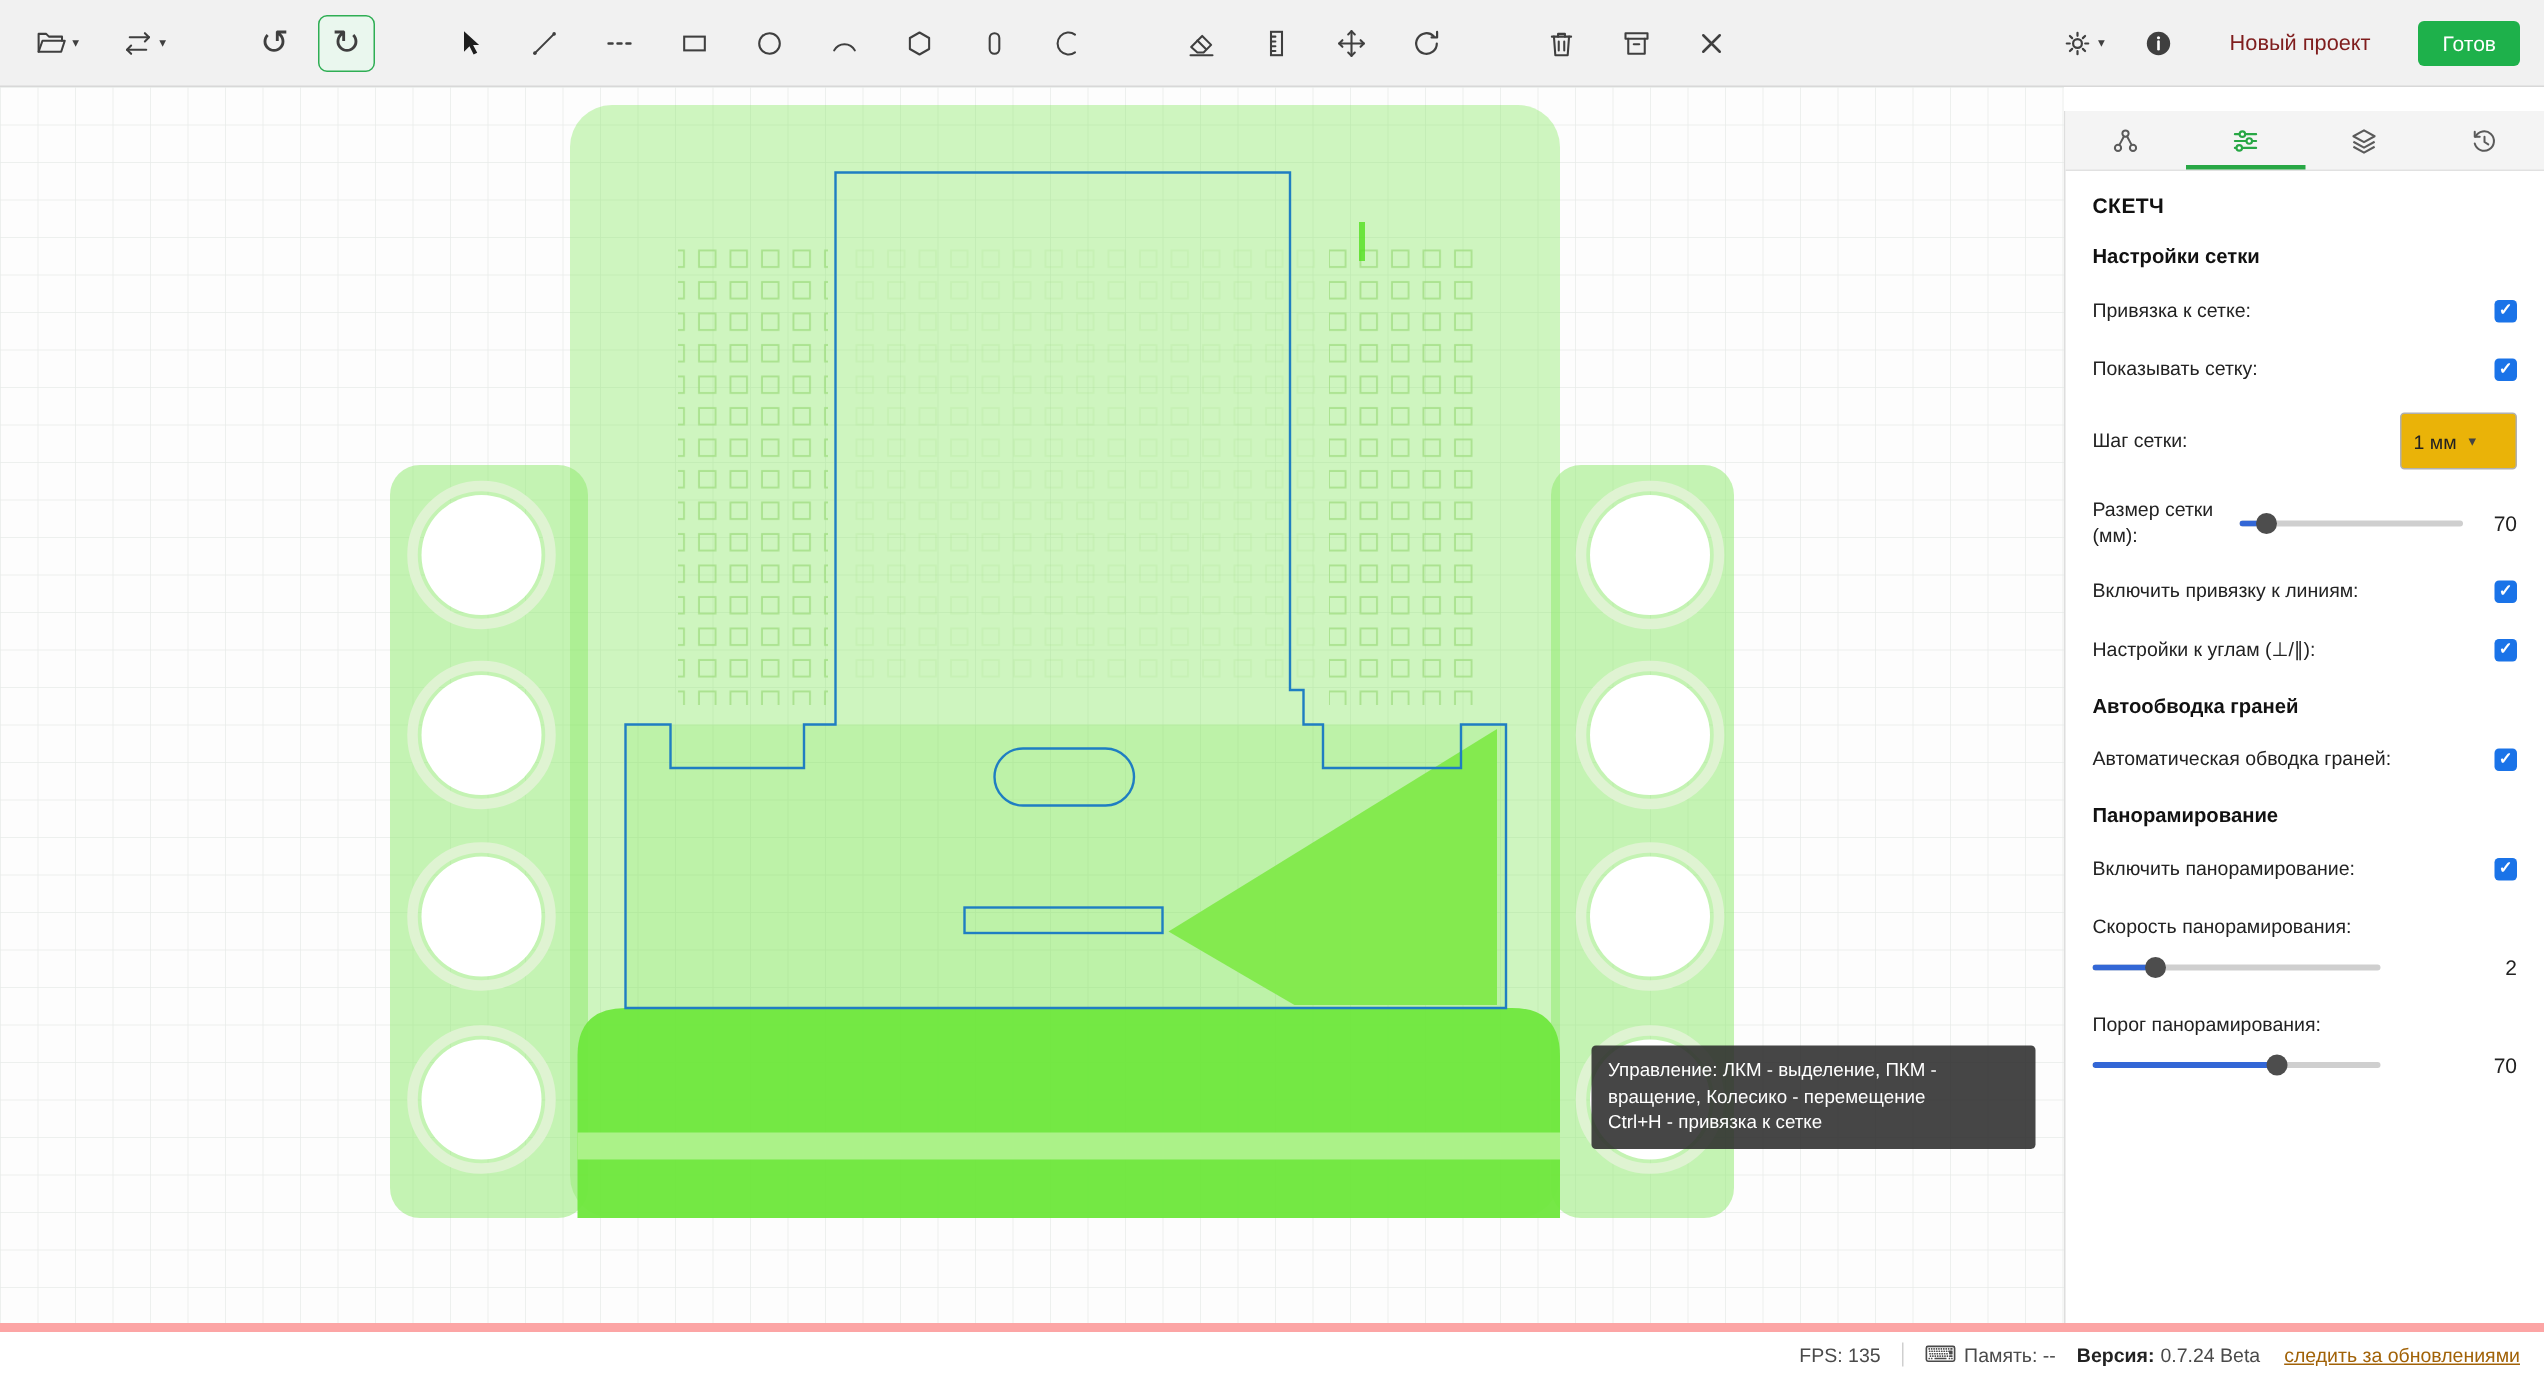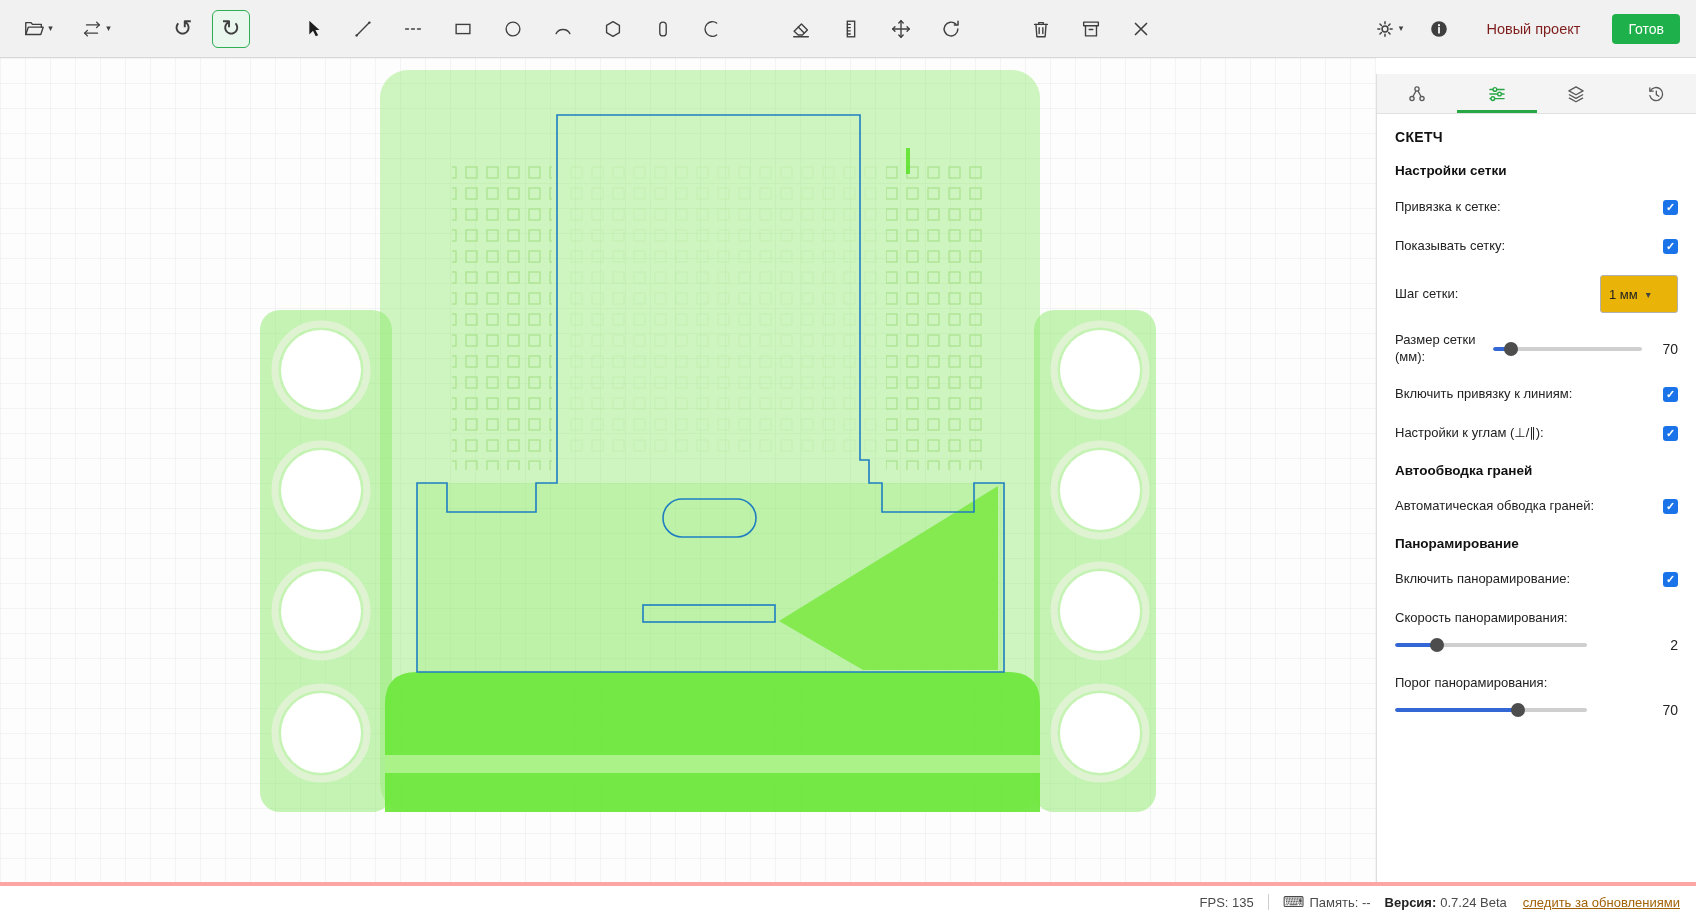--- a/index.html
+++ b/index.html
@@ -62,21 +62,21 @@
   .fill { height:100%; background:#3367d6; border-radius:2px; }
   .thumb { position:absolute; top:0; width:14px; height:14px; background:#4d4d4d; border-radius:50%;
     transform:translateX(-7px); }
   .val { font-size:14px; color:#222; min-width:26px; text-align:right; }
   .size-label { width:88px; flex:none; }
   .desc { font-size:11px; color:#909090; line-height:1.35; margin:-12px 0 6px 0; max-width:250px; }
   .lblrow { margin:20px 0 8px 0; }
 
   
   .statusbar { position:absolute; left:0; top:882px; width:1696px; height:36px; background:#fff;
-    border-top:4px solid #fca5a5; display:flex; align-items:center; justify-content:flex-end;
+    border-top:6px solid #fca5a5; display:flex; align-items:center; justify-content:flex-end;
     padding-right:16px; gap:14px; font-size:13px; color:#4a4a4a; }
   .sdivider { width:1px; height:16px; background:#cfcfcf; }
   .memory { display:flex; align-items:center; gap:5px; }
   .kbd-glyph { font-size:15px; }
   .updates-link { color:#a16207; text-decoration:underline; cursor:pointer; margin-left:2px; }
   .vlabel { font-weight:bold; color:#222; margin-right:4px; }
 </style>
 </head>
 <body>
 
@@ -284,20 +284,25 @@
 
       <polygon points="779,563 998,428 998,612 863,612" fill="#7fe948" opacity="0.92"></polygon>
 
       <rect x="906" y="90" width="4" height="26" fill="#52e01e" opacity="0.8"></rect>
 
       <path d="M557 425 V57 H860 V402 H869 V425 H882 V454 H974 V425 H1004 V614 H417 V425 H447 V454 H536 V425 Z" fill="none" stroke="#1f7ec2" stroke-width="1.6"></path>
       <rect x="663" y="441" width="93" height="38" rx="19" fill="none" stroke="#1f7ec2" stroke-width="1.6"></rect>
       <rect x="643" y="547" width="132" height="17" fill="none" stroke="#1f7ec2" stroke-width="1.6"></rect>
     </svg>
 
+    <div class="tooltip">
+      <div>Управление: ЛКМ - выделение, ПКМ -</div>
+      <div>вращение, Колесико - перемещение</div>
+      <div>Ctrl+H - привязка к сетке</div>
+    </div>
   </div>
 
   <aside class="panel">
     <div class="tabs">
       <div class="tab">
         <svg width="20" height="20" viewBox="0 0 24 24" stroke="#5a5a5a" stroke-width="1.6" fill="none">
           <circle cx="12" cy="6" r="2.5"></circle>
             <circle cx="6" cy="17.5" r="2.5"></circle>
             <circle cx="18" cy="17.5" r="2.5"></circle>
           <path d="M10.8 8.2L7 15.3M13.2 8.2L17 15.3"></path>

